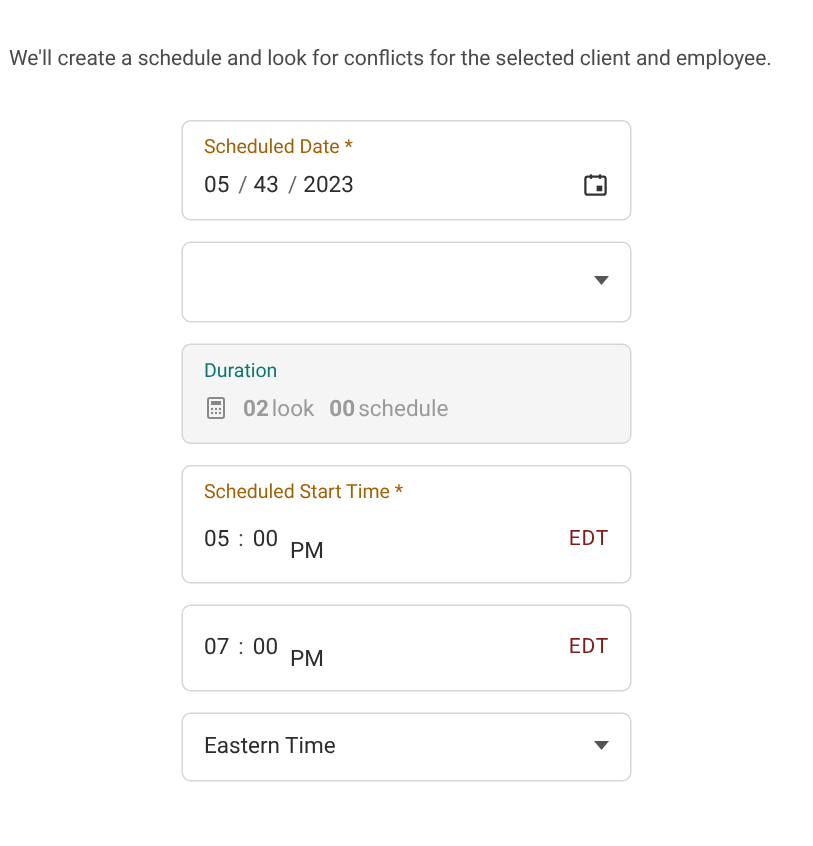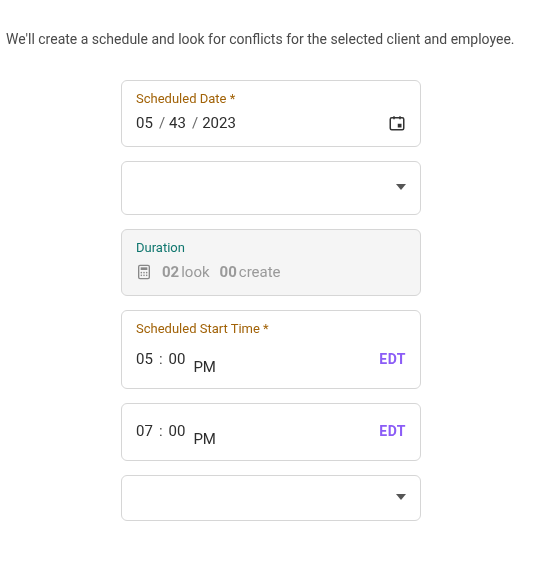--- a/index.html
+++ b/index.html
@@ -87,23 +87,23 @@
     margin-right: 10px;
     display: flex;
     color: #888;
   }
   .dur-num { margin: 0 2px 0 0; font-weight: bold; }
   .dur-word { margin-right: 10px; color: #9a9a9a; }
   .time-part { }
   .colon { margin: 0 6px; color: #4a4a4a; }
   .ampm { margin-left: 8px; margin-top: 16px; }
   .tz-abbr {
-    color: #8b5cf6;
+    color: #7f1d1d;
     font-size: 14px;
-    font-weight: 700;
+    font-weight: 400;
     letter-spacing: 0.5px;
   }
   svg { display: block; }
 </style>
 </head>
 <body>
 
 <div class="wrap">
   <div class="subtitle">We'll create a schedule and look for conflicts for the selected client and employee.</div>
 
@@ -149,21 +149,21 @@
               <circle cx="12" cy="13" r="1.2"></circle>
               <circle cx="16" cy="13" r="1.2"></circle>
             <circle cx="8" cy="17" r="1.2"></circle>
               <circle cx="12" cy="17" r="1.2"></circle>
               <circle cx="16" cy="17" r="1.2"></circle>
           </svg>
         </span>
         <span class="dur-num">02</span>
         <span class="dur-word">look</span>
         <span class="dur-num">00</span>
-        <span class="dur-word">create</span>
+        <span class="dur-word">schedule</span>
       </div>
     </div>
 
     <div class="field">
       <div class="field-label">Scheduled Start Time *</div>
       <div class="field-value-row">
         <span class="time-part">05</span>
         <span class="colon">:</span>
         <span class="time-part">00</span>
         <span class="ampm">PM</span>
@@ -178,20 +178,21 @@
         <span class="colon">:</span>
         <span class="time-part">00</span>
         <span class="ampm">PM</span>
         <span class="spacer"></span>
         <span class="tz-abbr">EDT</span>
       </div>
     </div>
 
     <div class="field">
       <div class="field-value-row">
+        <span>Eastern Time</span>
         <span class="spacer"></span>
         <span class="right-icon">
             <div class="chevron"></div>
           </span>
       </div>
     </div>
 
   </div>
 </div>
 

